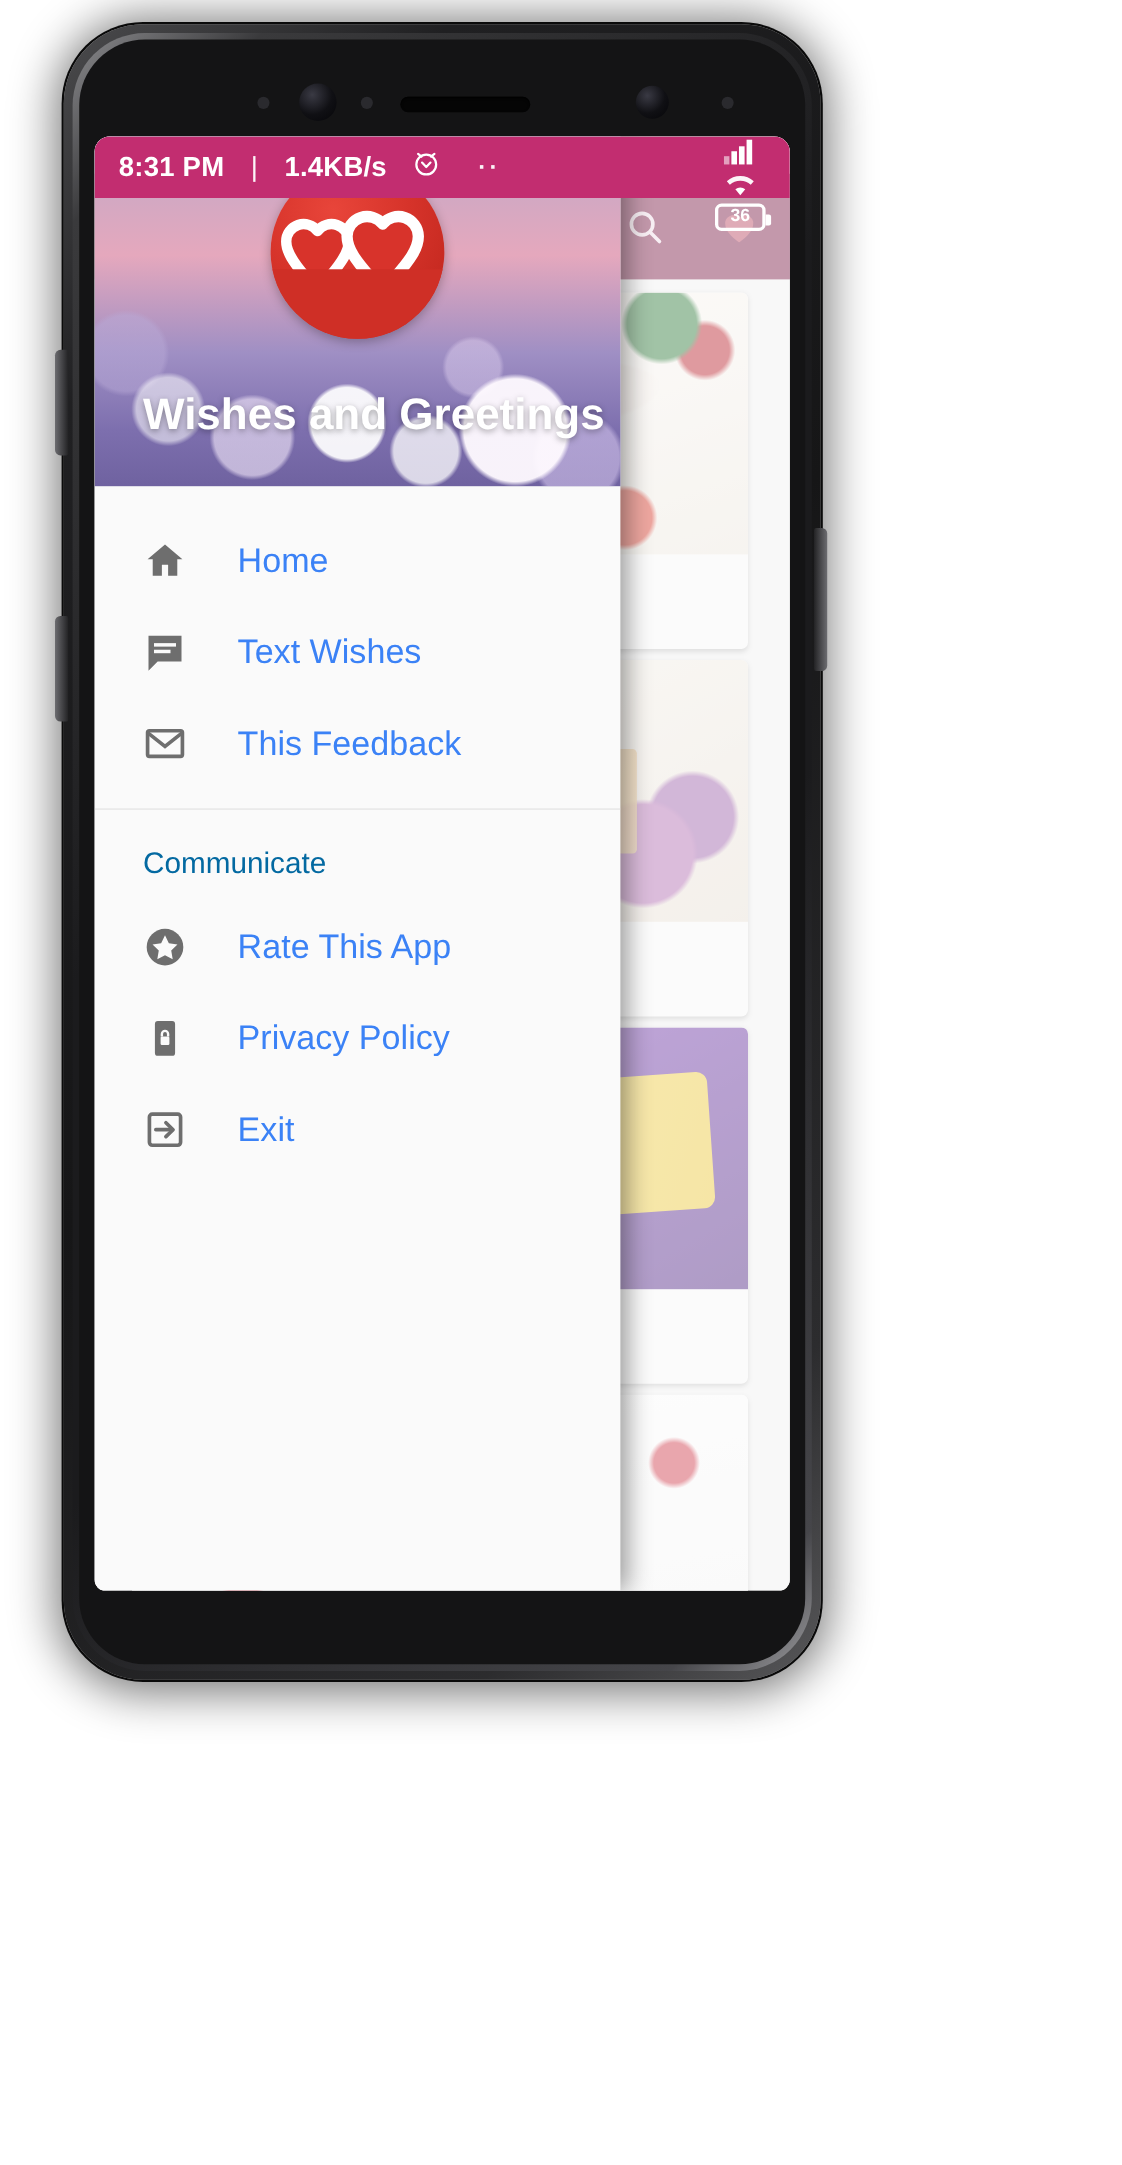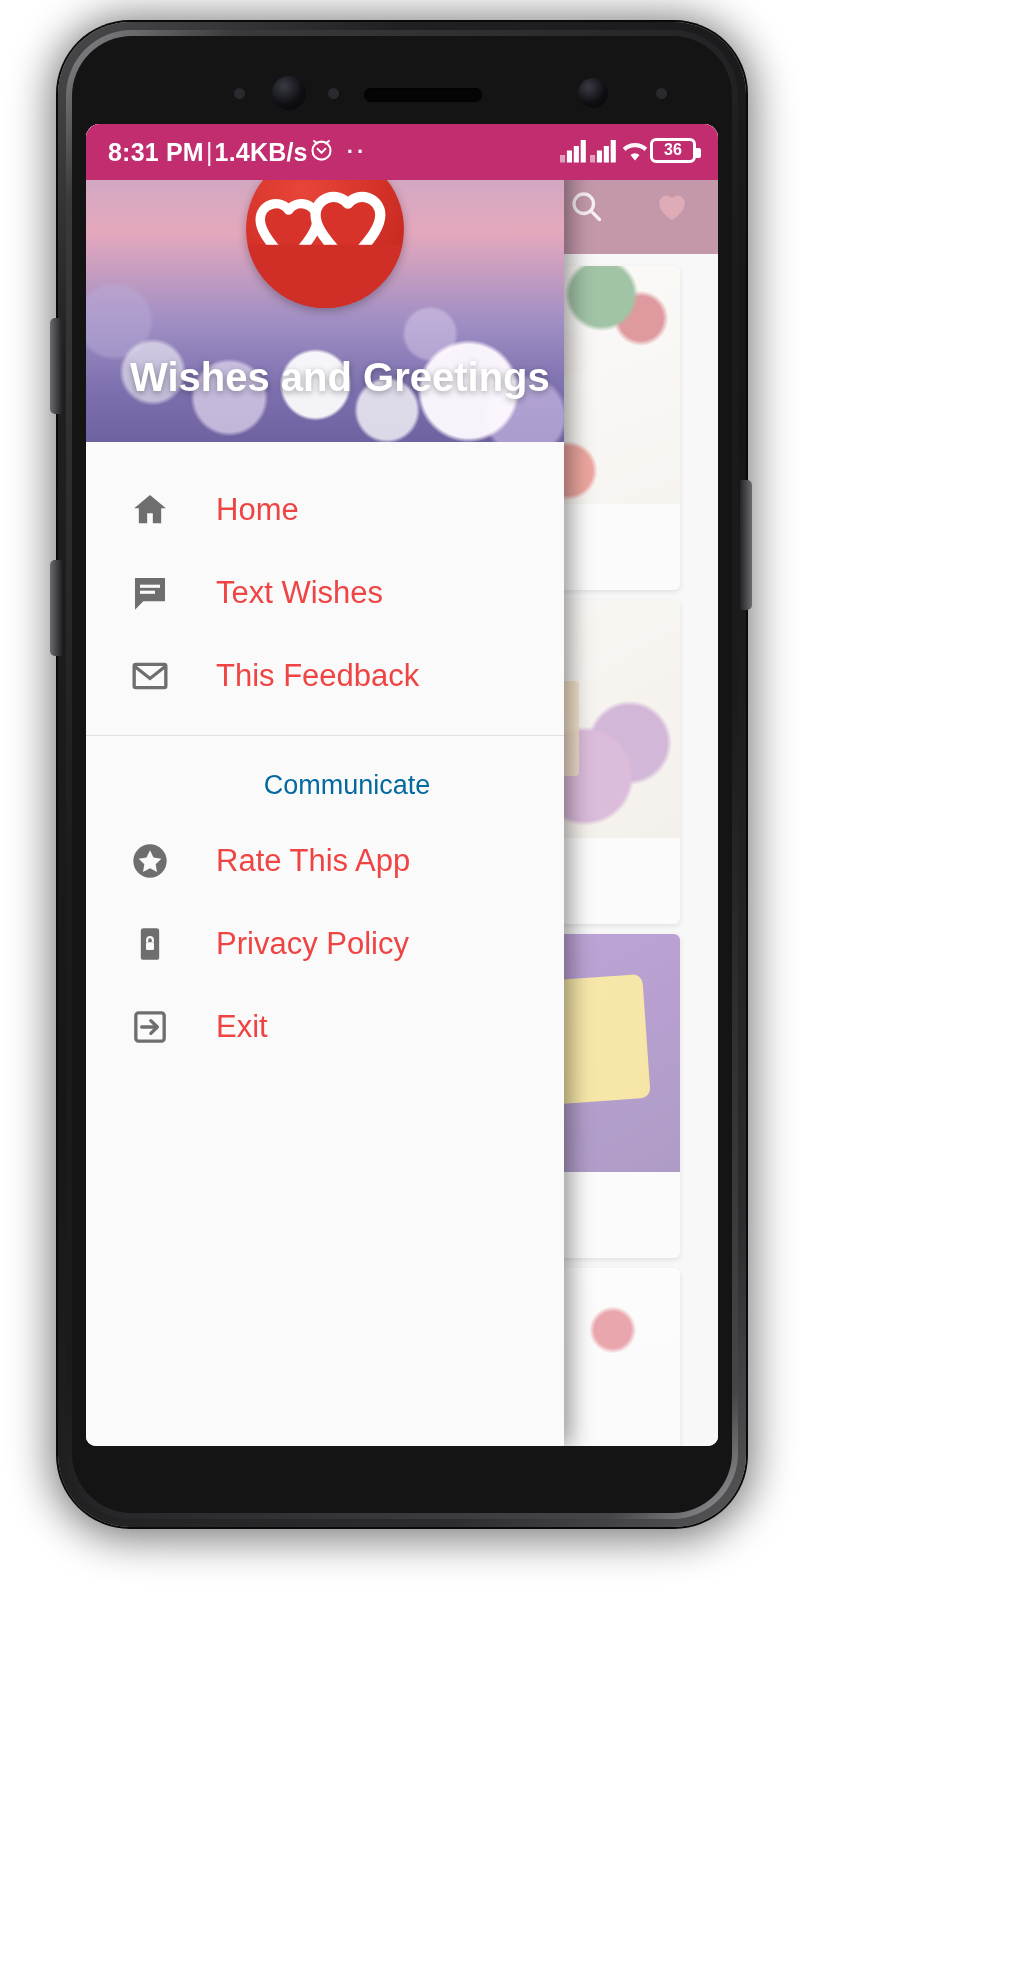--- a/index.html
+++ b/index.html
@@ -150,41 +150,41 @@
 
   
   .scrim{ position:absolute; inset:0; background:rgba(255,255,255,.55); }
 
   
   .statusbar{
     position:absolute; left:0; top:0; width:100%; height:56px;
     background:#c22d70; display:flex; align-items:center;
     padding:0 22px; z-index:40;
   }
-  .sb-left{ display:flex; align-items:center; gap:0; color:#fff;
+  .sb-left{ display:flex; align-items:center; gap:22px; color:#fff;
             font-size:25px; font-weight:bold; letter-spacing:.2px; }
   .sb-sep{ font-weight:normal; opacity:.95; margin:0 2px; }
   .sb-dots{ letter-spacing:3px; font-size:22px; margin-left:12px; opacity:.95; }
-  .sb-right{ margin-left:auto; display:flex; gap:0; }
+  .sb-right{ margin-left:auto; display:flex; align-items:center; gap:0;flex-direction:column; }
   .battery{
     position:relative; width:46px; height:25px; border:3px solid #fff; border-radius:6px;
     display:flex; align-items:center; justify-content:center;
     font-size:16px; font-weight:bold; color:#fff;
   }
   .battery::after{
     content:""; position:absolute; right:-8px; top:7px; width:5px; height:10px;
     background:#fff; border-radius:0 2px 2px 0;
   }
 
   
   .drawer{
     position:absolute; left:0; top:0; width:478px; height:100%;
     background:#fafafa; z-index:30;
     box-shadow:6px 0 22px rgba(0,0,0,.42);
-    display:flex; flex-direction:column;text-align:center;
+    display:flex; flex-direction:column;
   }
   .drawer-header{
     position:relative; height:318px; flex:none; overflow:hidden;
     background:
       radial-gradient(circle at 14% 78%, rgba(255,255,255,.55) 0 6%, transparent 7%),
       radial-gradient(circle at 30% 86%, rgba(236,225,245,.65) 0 8%, transparent 9%),
       radial-gradient(circle at 48% 82%, rgba(255,255,255,.92) 0 9%, transparent 10%),
       radial-gradient(circle at 63% 90%, rgba(255,255,255,.75) 0 7%, transparent 8%),
       radial-gradient(circle at 80% 84%, rgba(255,250,255,.95) 0 10%, transparent 11%),
       radial-gradient(circle at 92% 92%, rgba(210,195,235,.6) 0 7%, transparent 8%),
@@ -204,21 +204,21 @@
     background:radial-gradient(circle at 36% 26%,#e8453a 0%,#d6332a 45%,#b92219 100%);
     box-shadow:0 3px 10px rgba(0,0,0,.28);
     overflow:hidden;
   }
 
   .menu{ flex:1; padding-top:26px; overflow:hidden; }
   .menu-item{
     height:83px; display:flex; align-items:center; padding-left:44px; cursor:pointer;
   }
   .menu-icon{ width:46px; display:flex; align-items:center; justify-content:flex-start; }
-  .menu-label{ margin-left:40px; font-size:31px; color:#ef4444; }
+  .menu-label{ margin-left:40px; font-size:31px; color:#3b82f6; }
   .divider{ height:1px; background:#e0e0e0; margin:18px 0 0 0; }
   .section-label{
     padding:34px 0 18px 44px; font-size:27px; color:#0369a1;
   }
 </style>
 </head>
 <body>
 
 <div id="stage">
 

